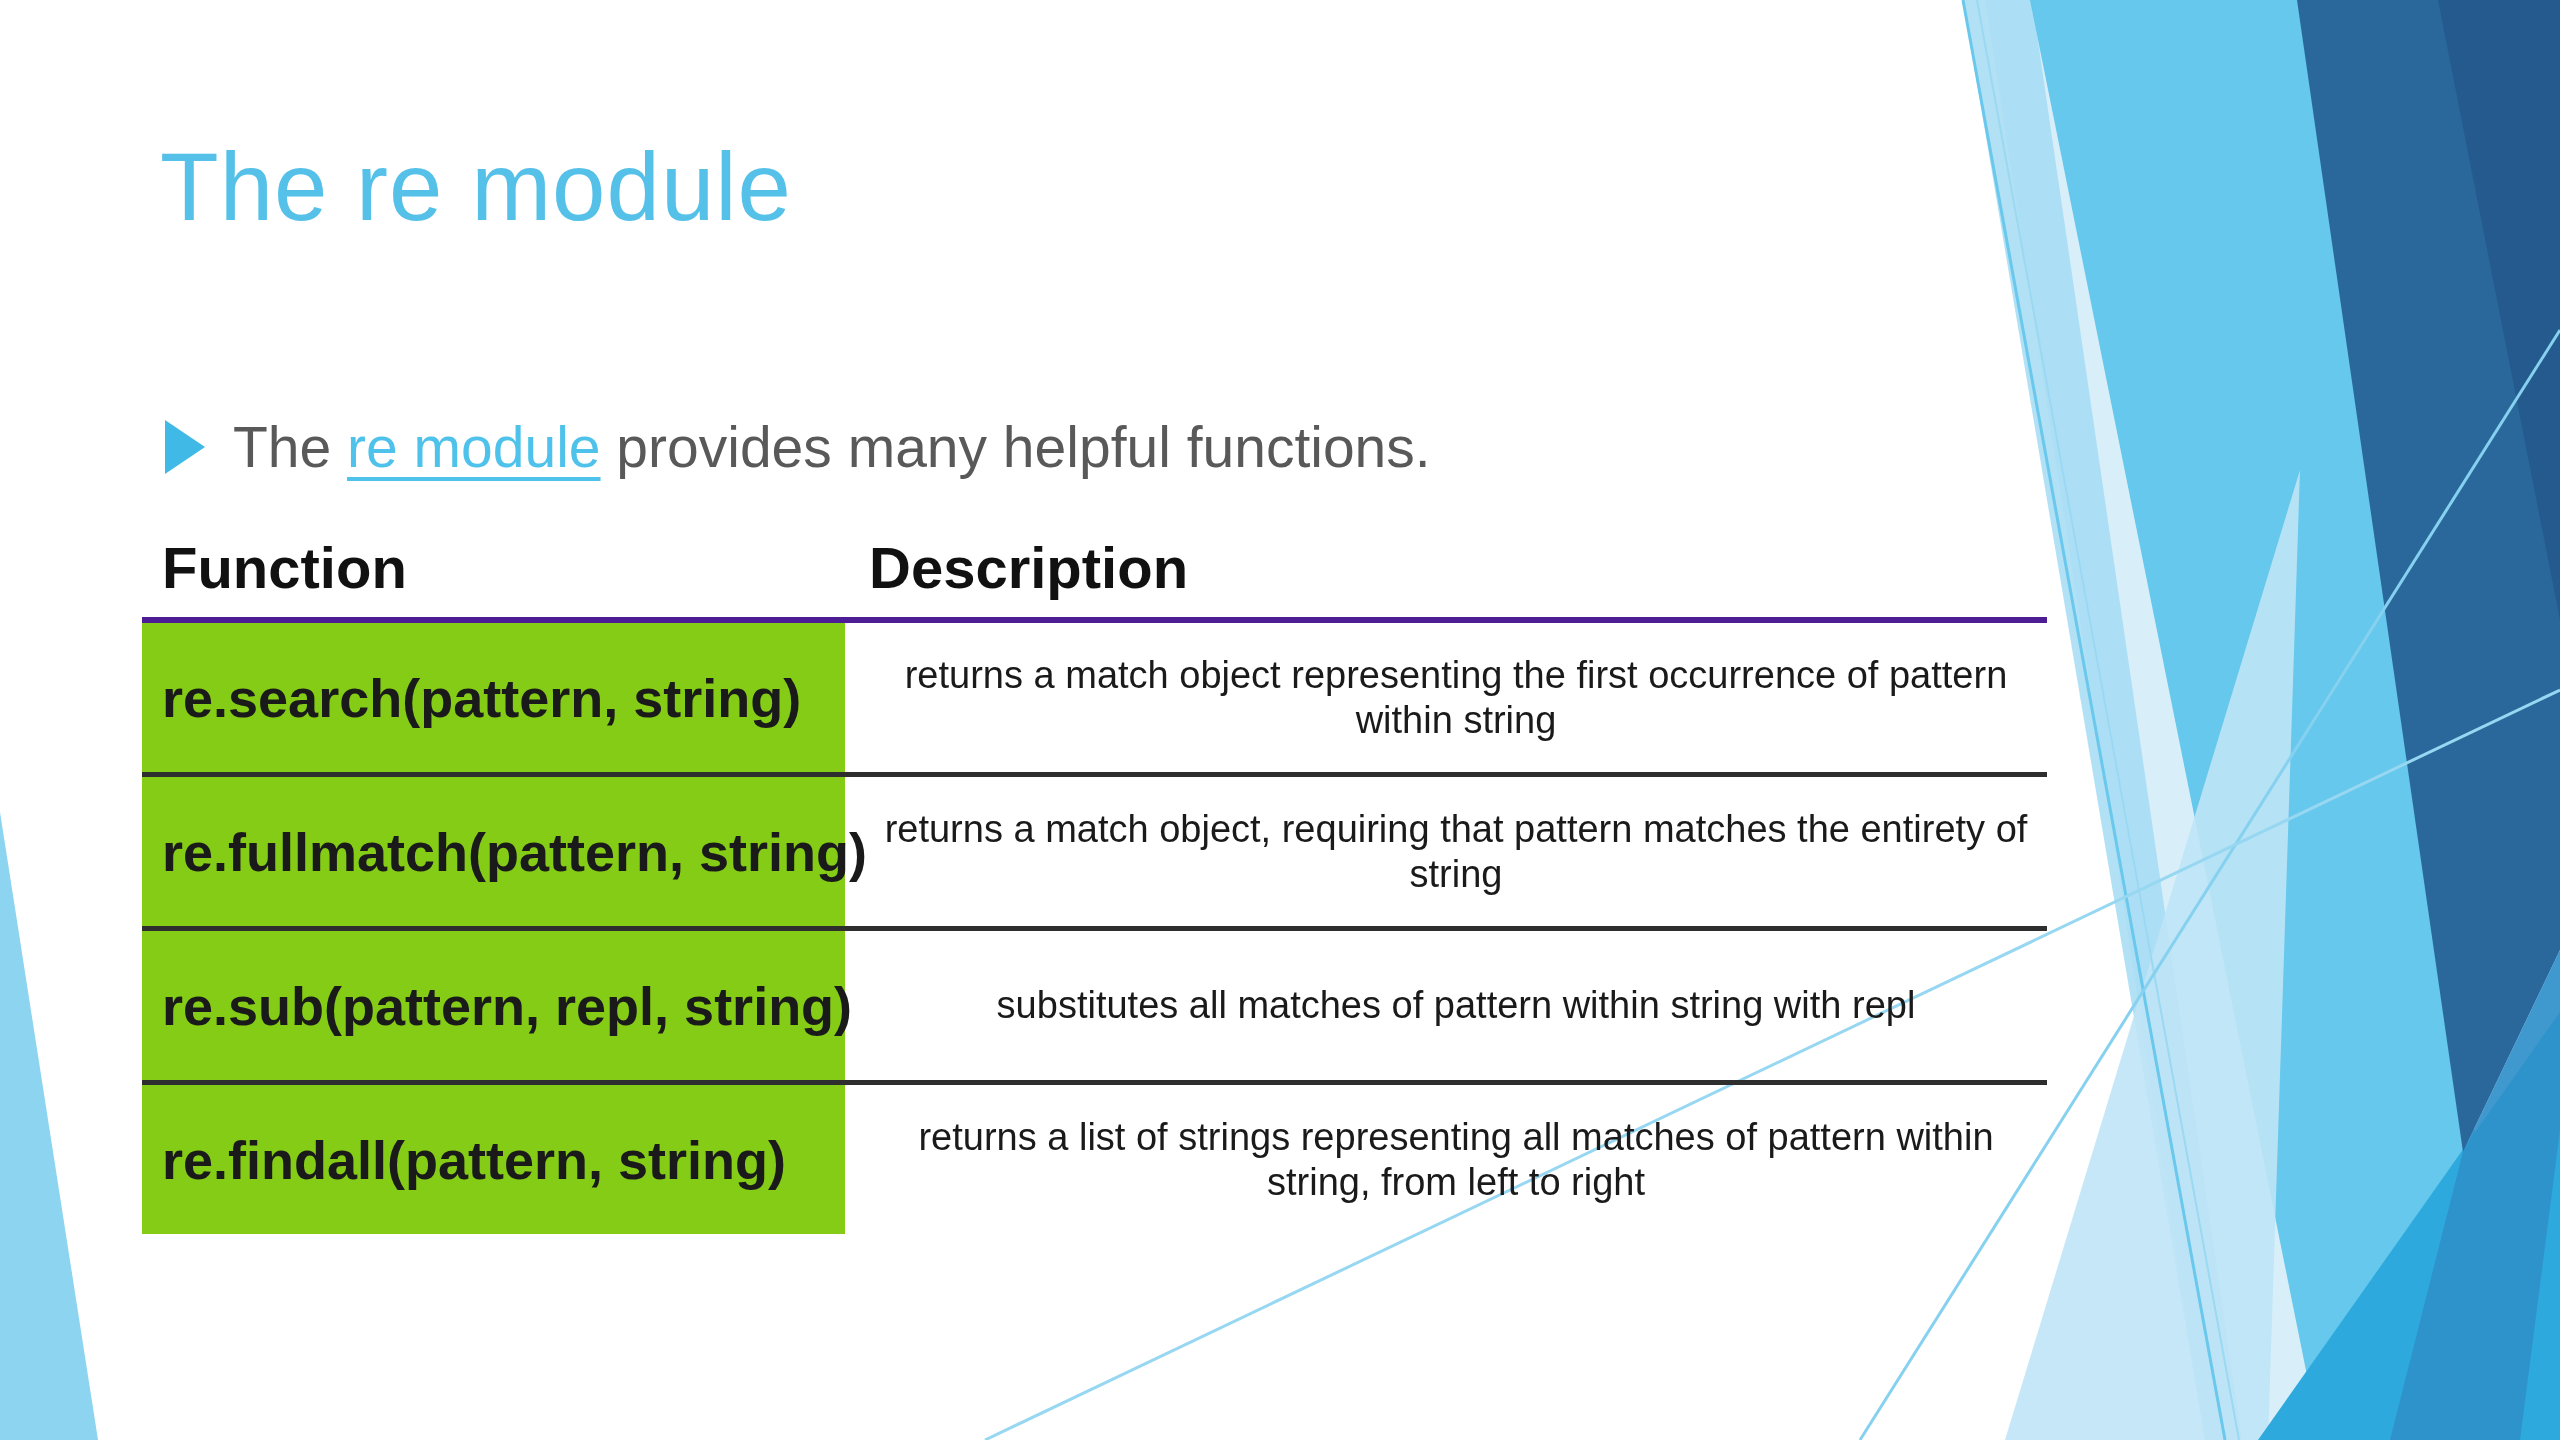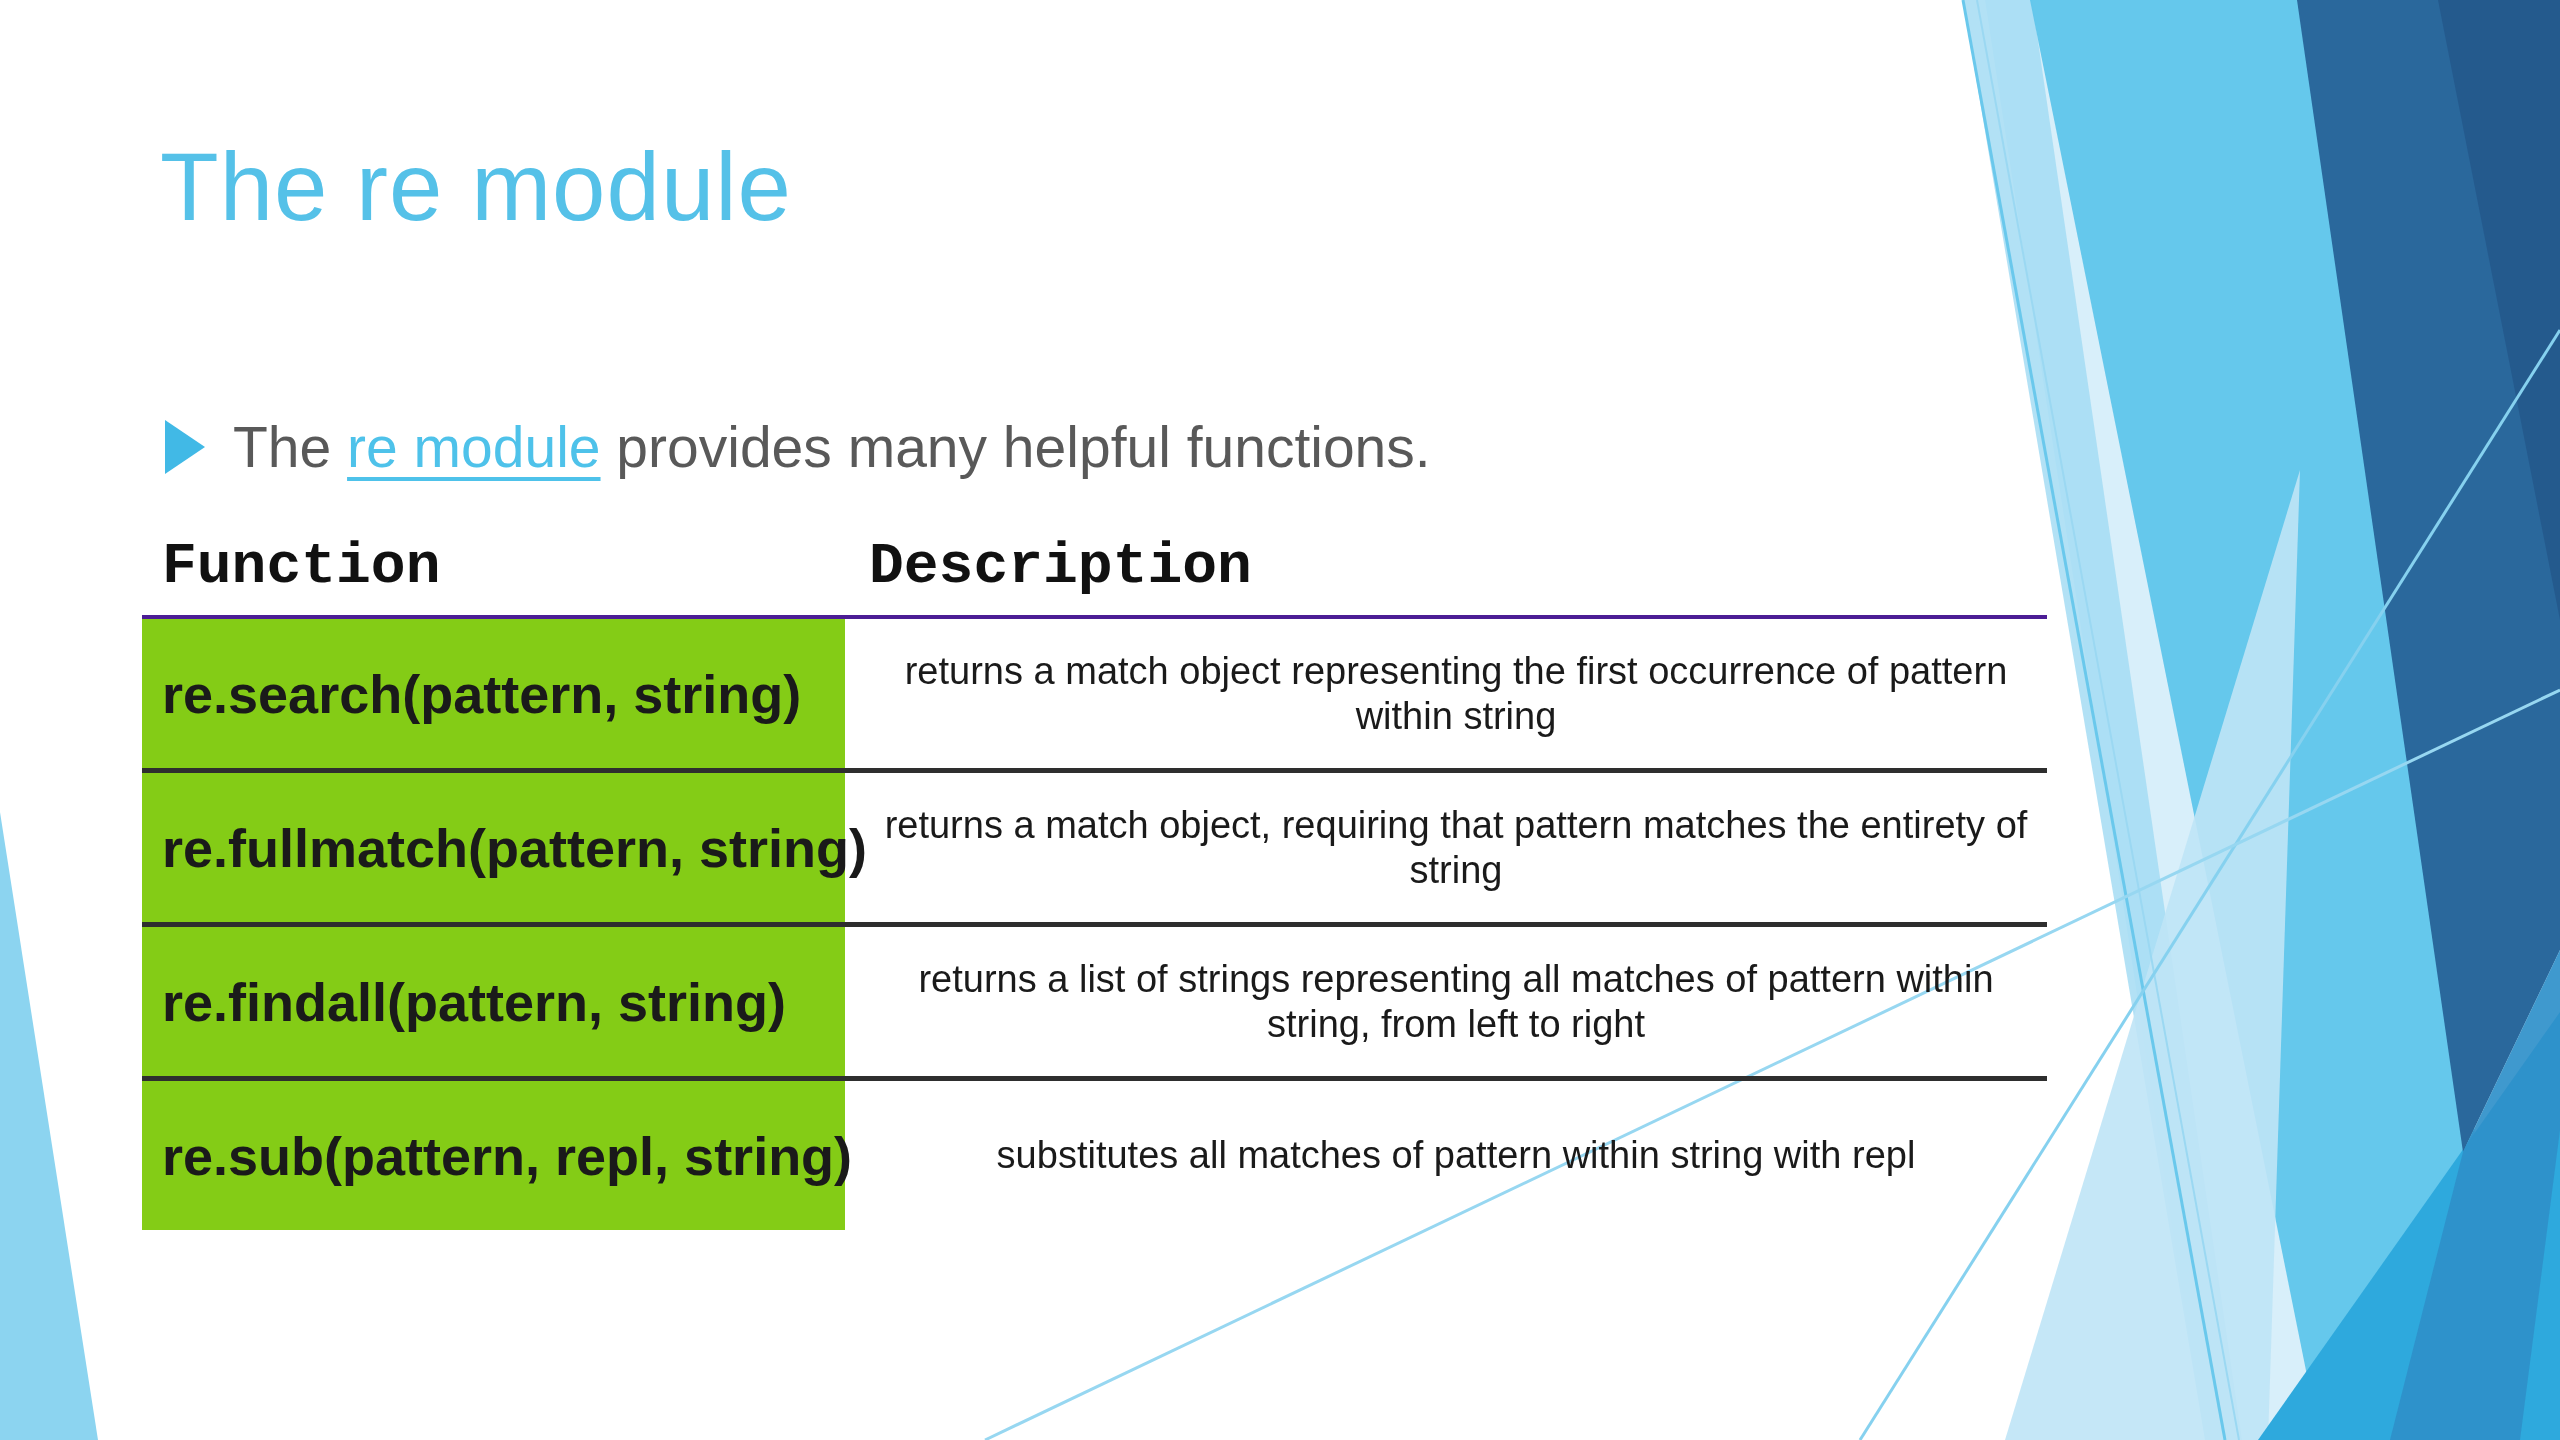--- a/index.html
+++ b/index.html
@@ -66,23 +66,22 @@
     color: #1a1a1a;
   }
   .fn-table col.c1 { width: 703px; }
   .fn-table col.c2 { width: 1202px; }
   .fn-table th {
     text-align: left;
     font-size: 58px;
     font-weight: 700;
     color: #111111;
     padding: 14px 0 16px 20px;
-    border-bottom: 4px solid #4c1d95;
+    border-bottom: 6px solid #4c1d95;
     background: transparent;
-    font-family: Liberation Mono, monospace;
   }
   .fn-table th.desc-h { padding-left: 24px; }
   .fn-table td {
     vertical-align: middle;
     border-bottom: 5px solid #2e2e2e;
     height: 147px;
   }
   .fn-table tr:last-child td { border-bottom: none; }
   td.fn-cell {
     background: #84cc16;
@@ -150,24 +149,24 @@
       <tbody>
         <tr>
           <td class="fn-cell">re.search(pattern, string)</td>
           <td class="desc-cell">returns a match object representing the first occurrence of pattern within string</td>
         </tr>
         <tr>
           <td class="fn-cell">re.fullmatch(pattern, string)</td>
           <td class="desc-cell">returns a match object, requiring that pattern matches the entirety of string</td>
         </tr>
         <tr>
+          <td class="fn-cell">re.sub(pattern, repl, string)</td>
+          <td class="desc-cell">substitutes all matches of pattern within string with repl</td>
+        </tr>
+        <tr>
           <td class="fn-cell">re.findall(pattern, string)</td>
           <td class="desc-cell">returns a list of strings representing all matches of pattern within string, from left to right</td>
-        </tr>
-        <tr>
-          <td class="fn-cell">re.sub(pattern, repl, string)</td>
-          <td class="desc-cell">substitutes all matches of pattern within string with repl</td>
         </tr>
       </tbody>
     </table>
 
   </div>
 </div>
 
 </body></html>

